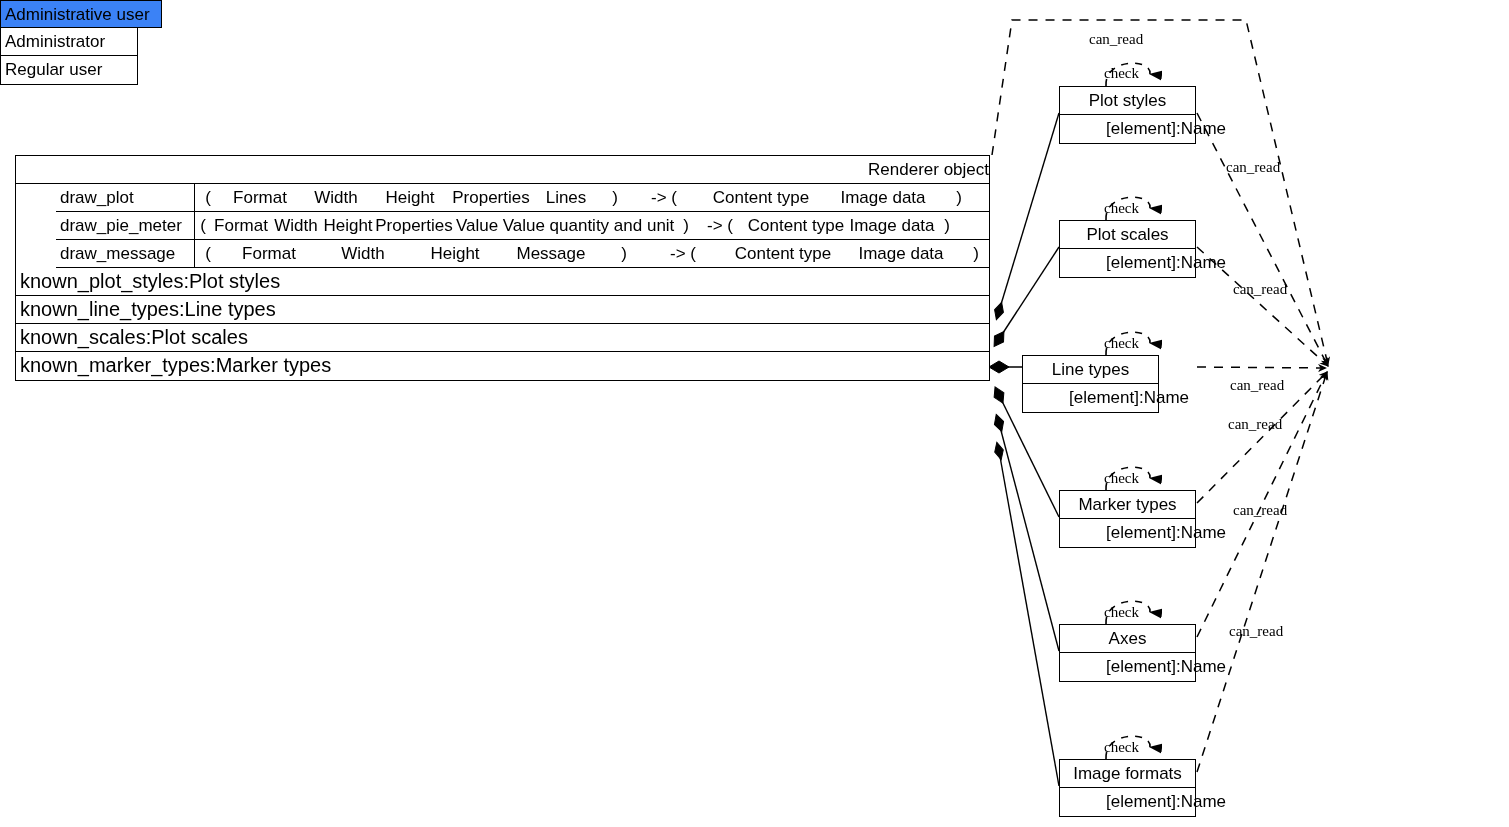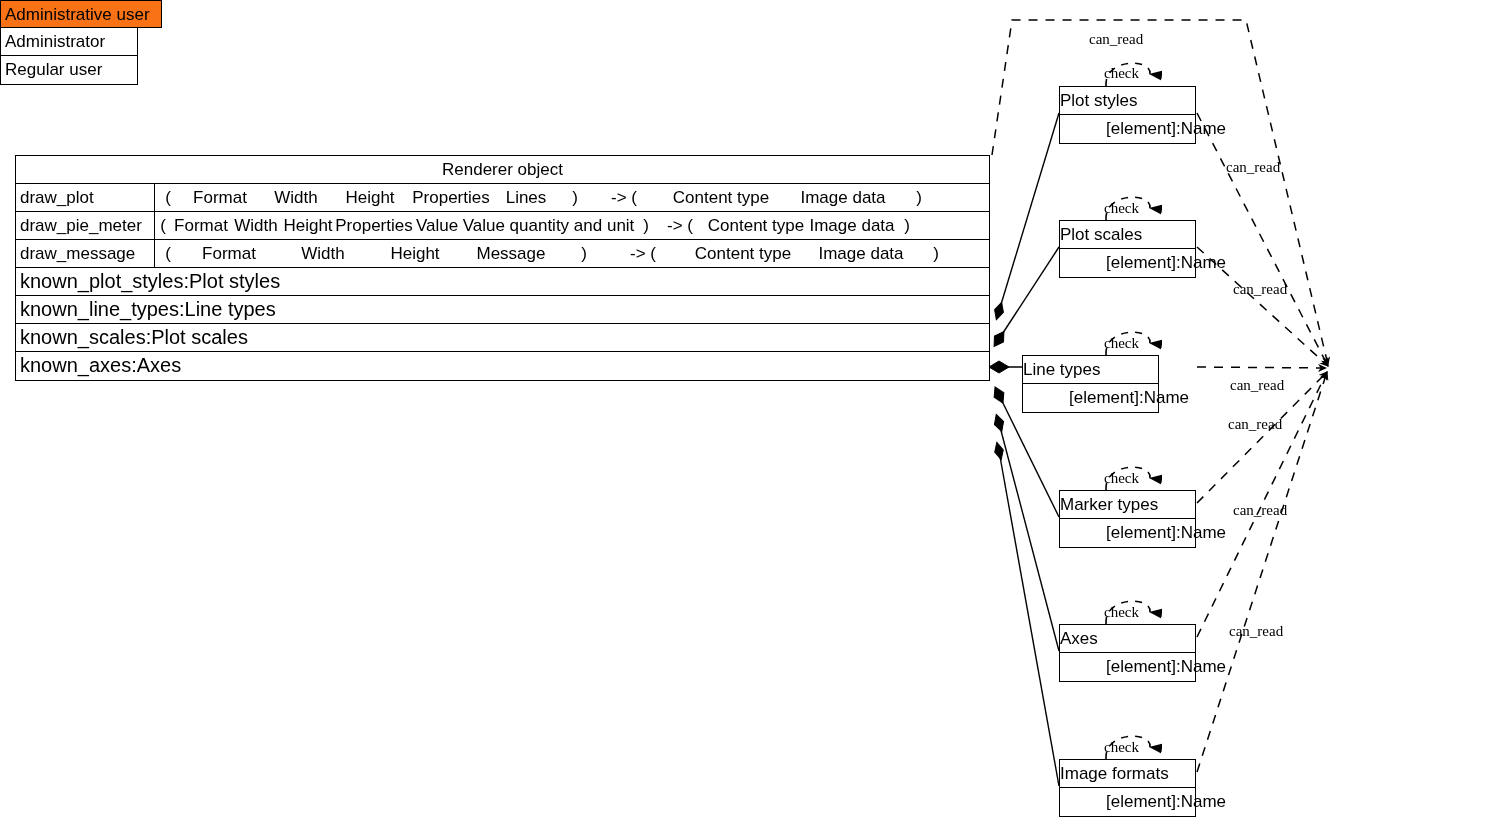--- a/index.html
+++ b/index.html
@@ -7,47 +7,47 @@
        font-family:"Liberation Sans", sans-serif;}
   #stage{position:absolute;left:0;top:0;width:1509px;height:827px;}
   svg#wires{position:absolute;left:0;top:0;width:1509px;height:827px;pointer-events:none;}
 
   
   .umlbox{position:absolute;box-sizing:border-box;background:#ffffff;
           border:1px solid #000;}
 
   
   #renderer{left:15px;top:155px;width:975px;}
-  #renderer .titlerow{height:27px;line-height:27px;text-align:center;
+  #renderer .titlerow{height:27px;line-height:27px;text-align:right;
           border-bottom:1px solid #000;font-size:17px;}
   .methodrow{display:flex;height:28px;border-bottom:1px solid #000;
-             box-sizing:border-box;}
+             box-sizing:border-box;margin-left:40px;}
   .methodrow .mname{width:139px;box-sizing:border-box;flex:0 0 139px;
              border-right:1px solid #000;padding-left:4px;
              font-size:17px;line-height:27px;white-space:nowrap;}
   .methodrow .msig{flex:1 1 auto;box-sizing:border-box;
              font-size:17px;line-height:27px;white-space:nowrap;
              display:flex;align-items:center;}
   .msig .seg{display:inline-block;text-align:center;}
   .attrrow{height:28px;box-sizing:border-box;border-bottom:1px solid #000;
            font-size:20px;line-height:27px;padding-left:4px;white-space:nowrap;}
   #renderer .attrrow:last-child{border-bottom:none;}
 
   
   .elembox{width:137px;}
-  .elembox .hdr{height:28px;line-height:27px;font-size:17px;
+  .elembox .hdr{height:28px;line-height:27px;text-align:center;font-size:17px;
                 border-bottom:1px solid #000;box-sizing:border-box;}
   .elembox .att{height:28px;line-height:27px;text-align:left;font-size:17px;
                 padding-left:3px;box-sizing:border-box;margin-left:43px;}
 
   
   #adminuser{left:1330px;top:355px;width:138px;border:none;background:none;}
   #adminuser .hdr{position:absolute;left:0;top:0;width:162px;height:28px;
         line-height:27px;font-size:17px;padding-left:4px;box-sizing:border-box;
-        border:1px solid #000;background:#f97316;white-space:nowrap;z-index:3;}
+        border:1px solid #000;background:#3b82f6;white-space:nowrap;z-index:3;}
   #adminuser .subs{position:absolute;left:0;top:27px;width:138px;
         border:1px solid #000;box-sizing:border-box;background:#fff;}
   #adminuser .sub{height:28px;line-height:27px;font-size:17px;padding-left:4px;
         box-sizing:border-box;border-bottom:1px solid #000;white-space:nowrap;}
   #adminuser .sub:last-child{border-bottom:none;}
 
   
   .elabel{position:absolute;font-family:"Liberation Serif", serif;
           font-size:15px;color:#000;white-space:nowrap;line-height:15px;margin-top:28px;}
 </style>
@@ -160,21 +160,21 @@
         <span class="seg" style="width:72px">-&gt; (</span>
         <span class="seg" style="width:128px">Content type</span>
         <span class="seg" style="width:108px">Image data</span>
         <span class="seg" style="width:42px">)</span>
       </div>
     </div>
 
     <div class="attrrow">known_plot_styles:Plot styles</div>
     <div class="attrrow">known_line_types:Line types</div>
     <div class="attrrow">known_scales:Plot scales</div>
-    <div class="attrrow">known_axes:Axes</div>
+    <div class="attrrow">known_marker_types:Marker types</div>
   </div>
 
   <div class="umlbox elembox" style="left:1059px;top:86px;">
     <div class="hdr">Plot styles</div>
     <div class="att">[element]:Name</div>
   </div>
 
   <div class="umlbox elembox" style="left:1059px;top:220px;">
     <div class="hdr">Plot scales</div>
     <div class="att">[element]:Name</div>

